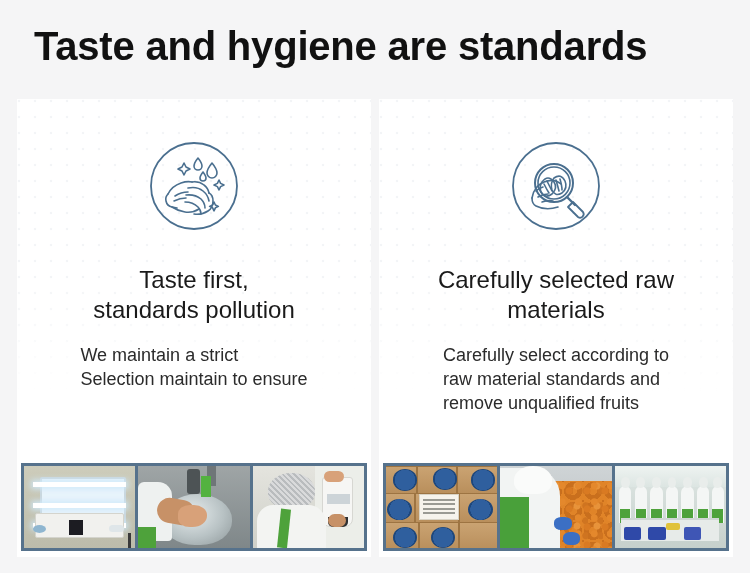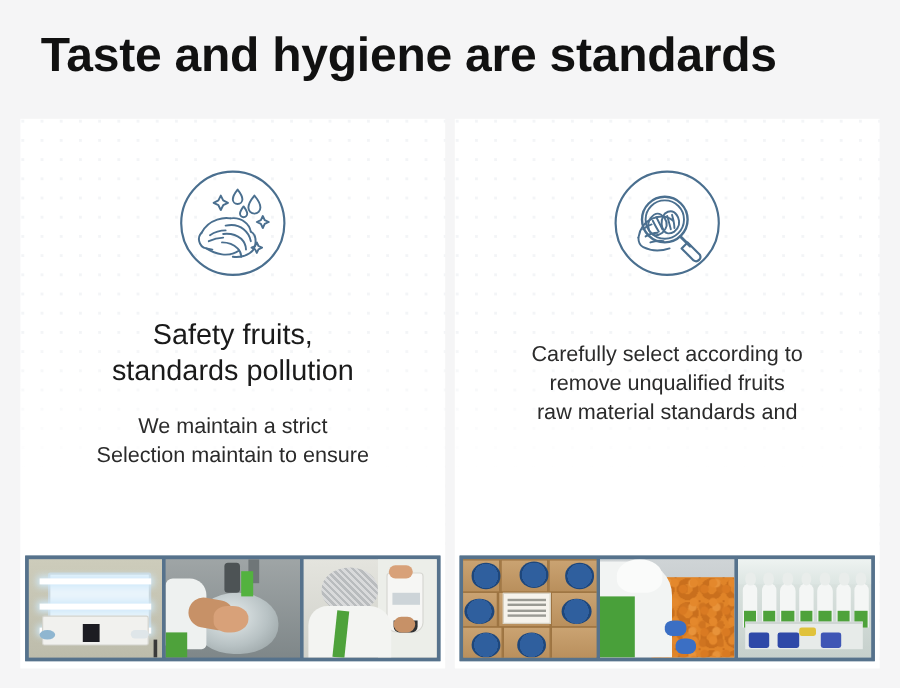--- a/index.html
+++ b/index.html
@@ -75,21 +75,21 @@
     color: #1a1a1a;
     text-align: center;
     max-width: 300px;
     font-weight: normal;
   }
   .card-body {
     margin-top: 18px;
     font-size: 18px;
     line-height: 24px;
     color: #2b2b2b;
-    text-align: center;
+    text-align: left;
     max-width: 320px;
     font-weight: normal;
   }
 
   
   .photo-strip {
     position: absolute;
     left: 4px;
     right: 4px;
     bottom: 6px;
@@ -335,21 +335,21 @@
         <path d="M68 27 q5 6 5 10 a5 5 0 0 1 -10 0 q0 -4 5 -10z"></path>
         <path d="M59 36 q3 4 3 6 a3 3 0 0 1 -6 0 q0 -2 3 -6z"></path>
 
         <path d="M40 27 l2 4 l4 2 l-4 2 l-2 4 l-2 -4 l-4 -2 l4 -2z"></path>
         <path d="M75 44 l1.6 3.4 l3.4 1.6 l-3.4 1.6 l-1.6 3.4 l-1.6 -3.4 l-3.4 -1.6 l3.4 -1.6z"></path>
         <path d="M70 66 l1.4 3 l3 1.4 l-3 1.4 l-1.4 3 l-1.4 -3 l-3 -1.4 l3 -1.4z"></path>
       </svg>
     </div>
 
     <div class="card-heading">
-      <div>Safety fruits,</div>
+      <div>Taste first,</div>
       <div>standards pollution</div>
     </div>
 
     <div class="card-body">
       <div>We maintain a strict</div>
       <div>Selection maintain to ensure</div>
     </div>
 
     <div class="photo-strip">
       <div class="photo ph-uv">
@@ -407,26 +407,28 @@
         <path d="M54 43 q2 7 2 11"></path>
 
         <circle cx="48" cy="47" r="19" stroke-width="2"></circle>
         <circle cx="48" cy="47" r="16"></circle>
         <path d="M61 61 l8 8" stroke-width="2.4"></path>
         <path d="M67 66 l10 10 a3.6 3.6 0 0 1 -5 5 l-10 -10z" stroke-width="1.8"></path>
       </svg>
     </div>
 
     <div class="card-heading">
+      <div>Carefully selected raw</div>
+      <div>materials</div>
     </div>
 
     <div class="card-body">
       <div>Carefully select according to</div>
+      <div>raw material standards and</div>
       <div>remove unqualified fruits</div>
-      <div>raw material standards and</div>
     </div>
 
     <div class="photo-strip">
       <div class="photo ph-boxes">
         <div class="bx" style="left:-6%;top:0;width:34%;height:34%"></div>
         <div class="bx" style="left:28%;top:0;width:36%;height:34%"></div>
         <div class="bx" style="left:64%;top:0;width:42%;height:34%"></div>
         <div class="bx" style="left:-10%;top:33%;width:36%;height:36%"></div>
         <div class="bx" style="left:26%;top:33%;width:40%;height:36%"></div>
         <div class="bx" style="left:66%;top:33%;width:40%;height:36%"></div>

